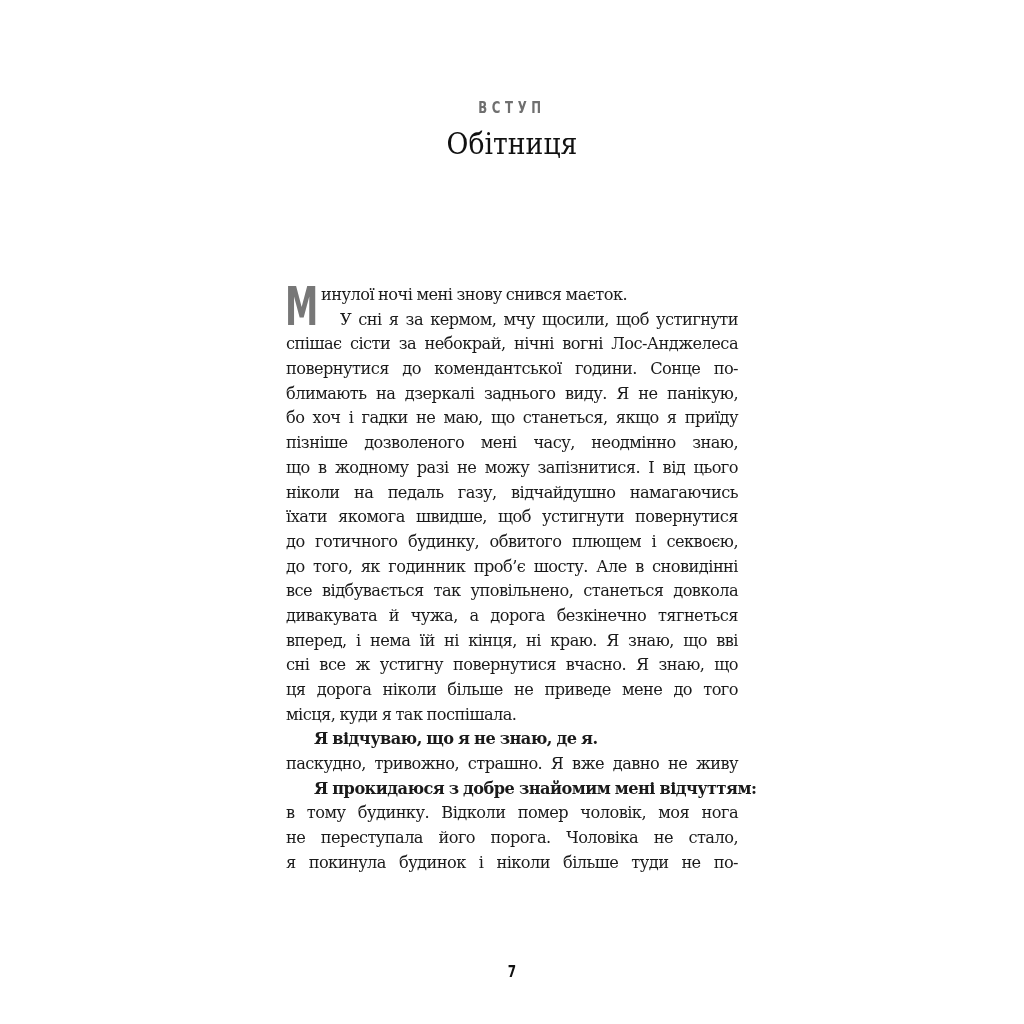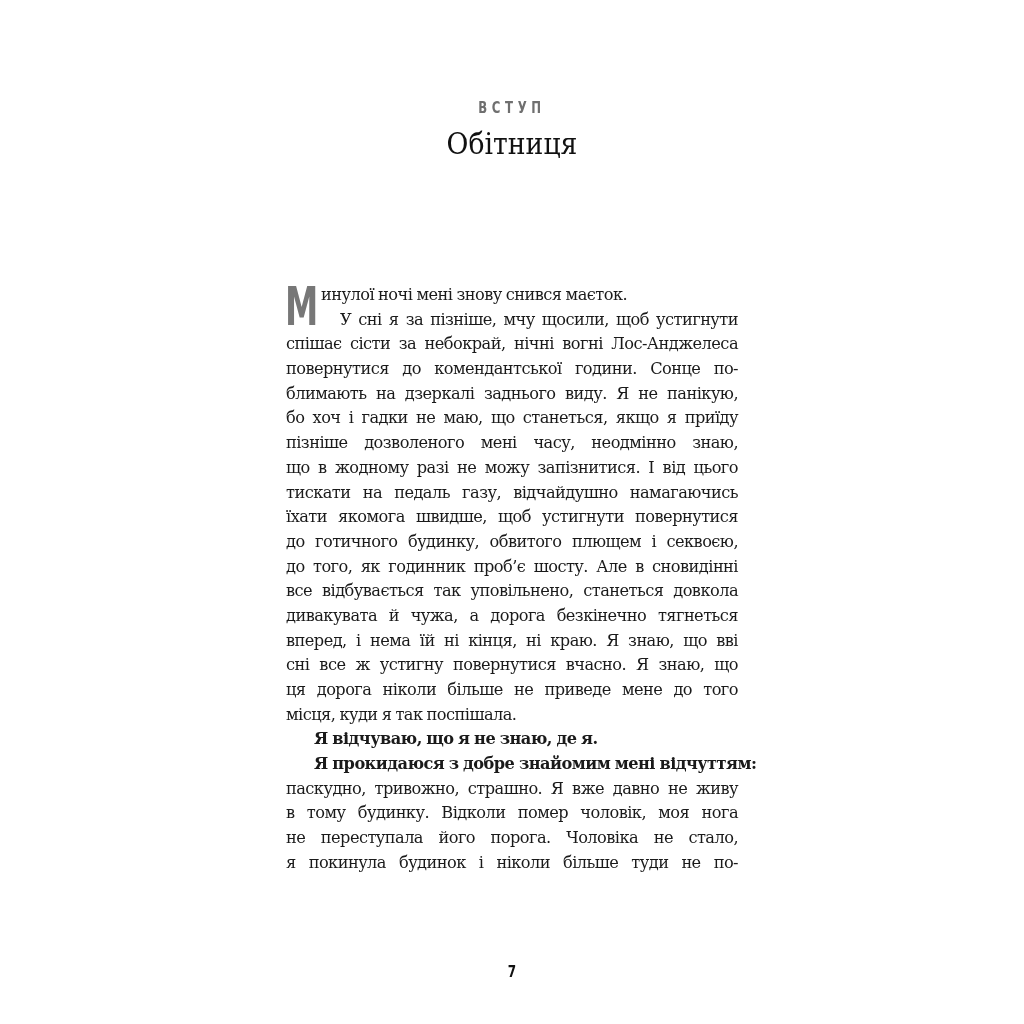--- a/index.html
+++ b/index.html
@@ -108,39 +108,39 @@
 
 <div class="page">
 
   <div class="section-label">ВСТУП</div>
   <div class="chapter-title">Обітниця</div>
 
   <div class="body-text">
     <div class="drop-cap">М</div>
 
     <span class="line last first-line">инулої ночі мені знову снився маєток.</span>
-    <span class="line cap-indent">У сні я за пізніше, мчу щосили, щоб устигнути</span>
+    <span class="line cap-indent">У сні я за кермом, мчу щосили, щоб устигнути</span>
     <span class="line">спішає сісти за небокрай, нічні вогні Лос-Анджелеса</span>
     <span class="line">повернутися до комендантської години. Сонце по-</span>
     <span class="line">блимають на дзеркалі заднього виду. Я не панікую,</span>
     <span class="line">бо хоч і гадки не маю, що станеться, якщо я приїду</span>
     <span class="line">пізніше дозволеного мені часу, неодмінно знаю,</span>
     <span class="line">що в жодному разі не можу запізнитися. І від цього</span>
-    <span class="line">тискати на педаль газу, відчайдушно намагаючись</span>
+    <span class="line">ніколи на педаль газу, відчайдушно намагаючись</span>
     <span class="line">їхати якомога швидше, щоб устигнути повернутися</span>
     <span class="line">до готичного будинку, обвитого плющем і секвоєю,</span>
     <span class="line">до того, як годинник проб’є шосту. Але в сновидінні</span>
     <span class="line">все відбувається так уповільнено, станеться довкола</span>
     <span class="line">дивакувата й чужа, а дорога безкінечно тягнеться</span>
     <span class="line">вперед, і нема їй ні кінця, ні краю. Я знаю, що вві</span>
     <span class="line">сні все ж устигну повернутися вчасно. Я знаю, що</span>
     <span class="line">ця дорога ніколи більше не приведе мене до того</span>
     <span class="line last">місця, куди я так поспішала.</span>
     <span class="line last indent">Я відчуваю, що я не знаю, де я.</span>
+    <span class="line">паскудно, тривожно, страшно. Я вже давно не живу</span>
     <span class="line indent">Я прокидаюся з добре знайомим мені відчуттям:</span>
-    <span class="line">паскудно, тривожно, страшно. Я вже давно не живу</span>
     <span class="line">в тому будинку. Відколи помер чоловік, моя нога</span>
     <span class="line">не переступала його порога. Чоловіка не стало,</span>
     <span class="line">я покинула будинок і ніколи більше туди не по-</span>
   </div>
 
   <div class="page-number">7</div>
 </div>
 
 </body></html>

